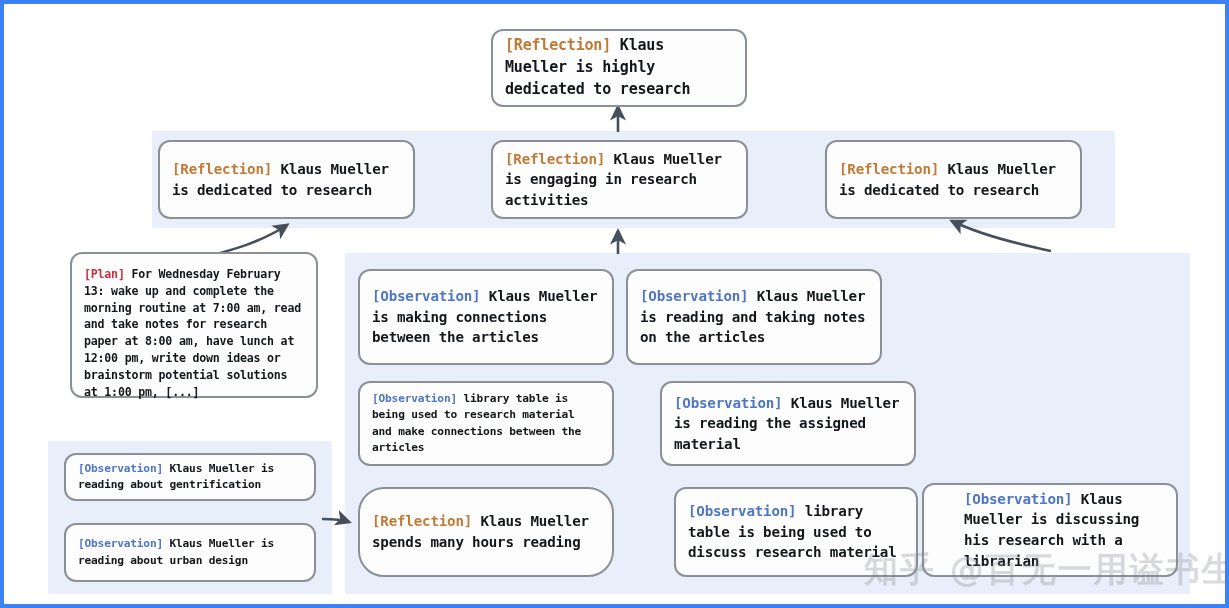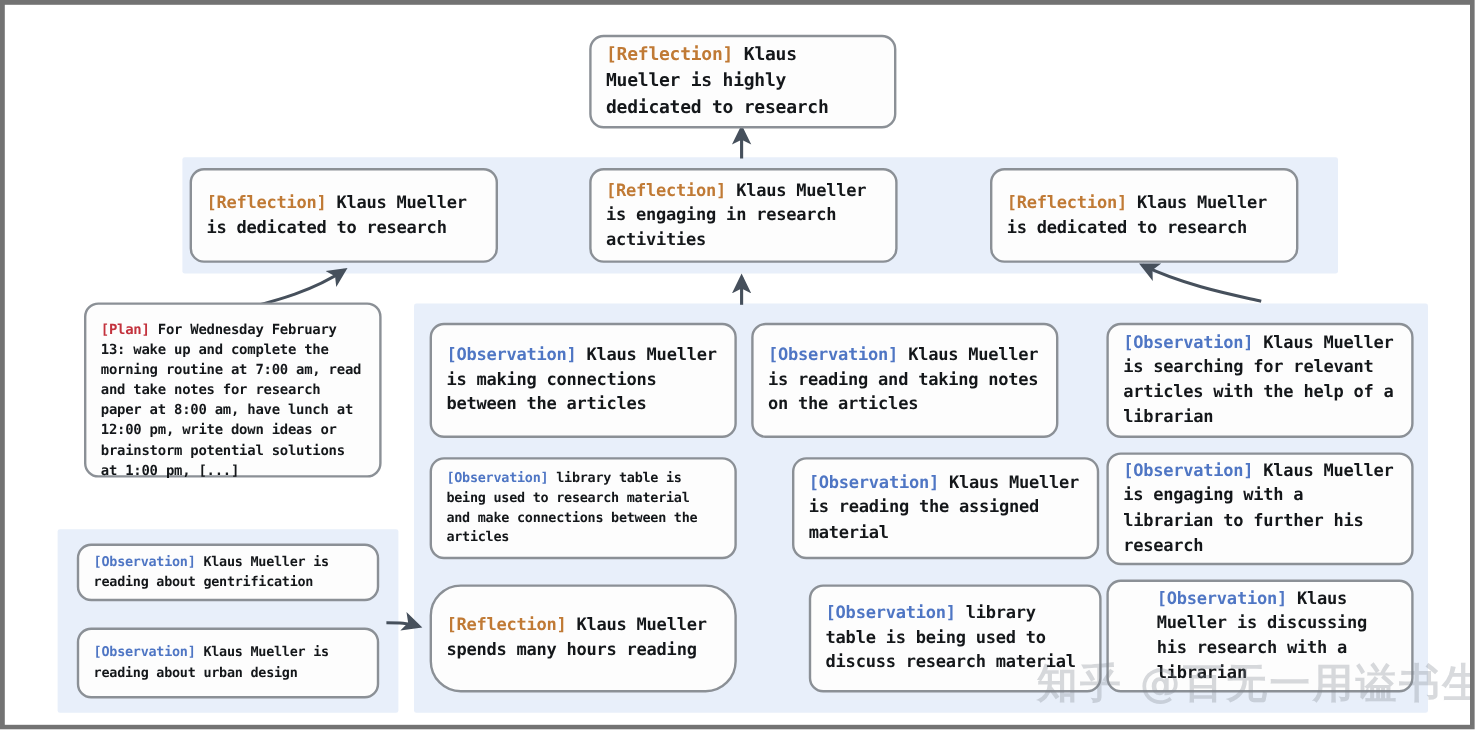--- a/index.html
+++ b/index.html
@@ -9,21 +9,21 @@
   }
   body {
     font-family: "DejaVu Sans Mono", "Liberation Mono", monospace;
   }
   #root {
     position: relative;
     width: 1229px;
     height: 608px;
     background: #ffffff;
     box-sizing: border-box;
-    border: 4px solid #737373;
+    border: 4px solid #3b82f6;
     overflow: hidden;
   }
   .panel {
     position: absolute;
     background: #e8effa;
     border-radius: 2px;
   }
   .node {
     position: absolute;
     background: #fdfdfd;
@@ -155,30 +155,20 @@
     <span class="txt">
       <span class="tag-observation">[Observation]</span><span> Klaus Mueller is reading the assigned material</span>
     </span>
   </div>
   <div class="node fs14" style="left:638px; top:483px; width:244px; height:90px;margin-left:32px;">
     <span class="txt">
       <span class="tag-observation">[Observation]</span><span> library table is being used to discuss research material</span>
     </span>
   </div>
 
-  <div class="node fs14" style="left:918px; top:265px; width:256px; height:96px;">
-    <span class="txt">
-      <span class="tag-observation">[Observation]</span><span> Klaus Mueller is searching for relevant articles with the help of a librarian</span>
-    </span>
-  </div>
-  <div class="node fs14" style="left:918px; top:373px; width:256px; height:94px;">
-    <span class="txt">
-      <span class="tag-observation">[Observation]</span><span> Klaus Mueller is engaging with a librarian to further his research</span>
-    </span>
-  </div>
   <div class="node fs14" style="left:918px; top:479px; width:256px; height:94px;padding-left:40px;">
     <span class="txt">
       <span class="tag-observation">[Observation]</span><span> Klaus Mueller is discussing his research with a librarian</span>
     </span>
   </div>
 
   <div class="watermark" style="left:840px; top:543px;margin-left:20px;">知乎 @百无一用谥书生</div>
 
 </div>
 

